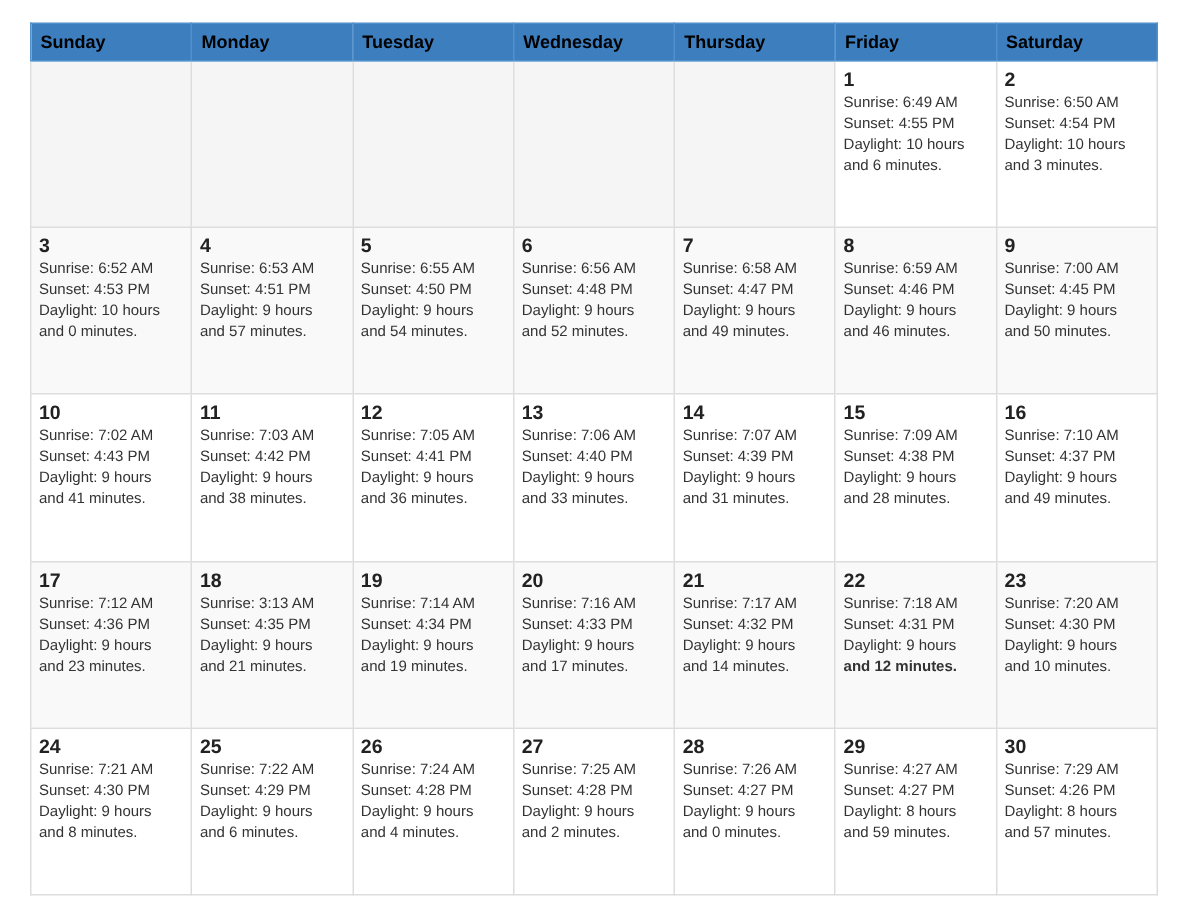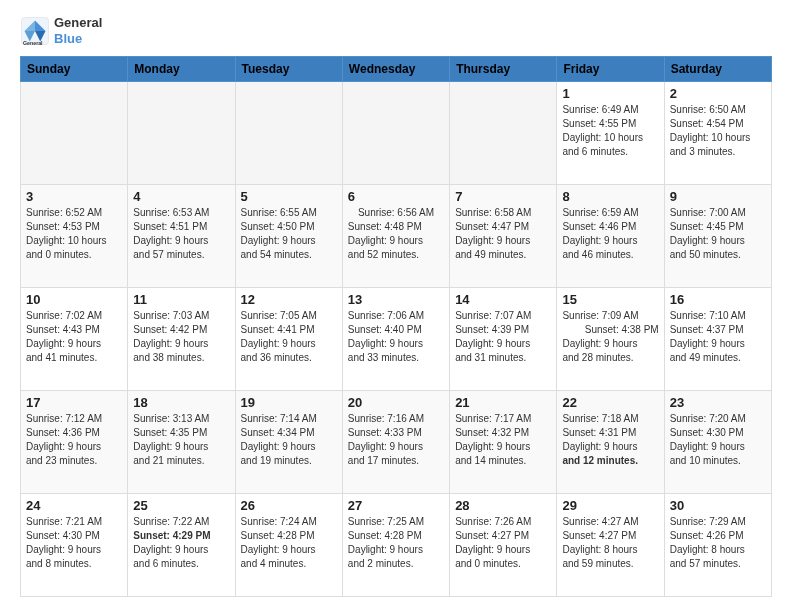--- a/index.html
+++ b/index.html
@@ -94,40 +94,20 @@
       line-height: 1.4;
     }
     .calendar tr:nth-child(even) td:not(.empty) {
       background: #f9f9f9;
     }
   </style>
 </head>
 <body>
 
 <div class="page">
-  <div class="header">
-    <div class="logo">
-      <svg class="logo-icon" viewBox="0 0 40 40">
-        <rect x="2" y="2" width="36" height="36" rx="4" fill="#eef4fb" stroke="#ccc" stroke-width="0.5"></rect>
-        <polygon points="20,6 34,20 20,20" fill="#4a90d9"></polygon>
-        <polygon points="20,20 34,20 27,34" fill="#2a6cb0"></polygon>
-        <polygon points="6,20 20,6 20,20" fill="#7ab3e0"></polygon>
-        <polygon points="6,20 20,20 13,34" fill="#5a9fd4"></polygon>
-        <text x="4" y="38" font-size="7" fill="#333" font-family="Arial" font-weight="bold">General</text>
-      </svg>
-      <div class="logo-text">
-        <div>General</div>
-        <div style="color:#4a90d9">Blue</div>
-      </div>
-    </div>
-    <div class="title-block">
-      <div class="main-title"></div>
-      <div class="subtitle"></div>
-    </div>
-  </div>
 
   <table class="calendar">
     <thead>
       <tr>
       <th>Sunday</th>
           <th>Monday</th>
           <th>Tuesday</th>
           <th>Wednesday</th>
           <th>Thursday</th>
           <th>Friday</th>
@@ -184,21 +164,21 @@
             <div class="day-info">
               <span style="display: block;">Sunrise: 6:55 AM</span>
               <span style="display: block;">Sunset: 4:50 PM</span>
               <span style="display: block;">Daylight: 9 hours</span>
               <span style="display: block;">and 54 minutes.</span>
             </div>
           </td>
           <td>
             <span class="day-number">6</span>
             <div class="day-info">
-              <span style="display: block; text-align: center;">Sunrise: 6:56 AM</span>
+              <span style="display: block;">Sunrise: 6:56 AM</span>
               <span style="display: block;">Sunset: 4:48 PM</span>
               <span style="display: block;">Daylight: 9 hours</span>
               <span style="display: block;">and 52 minutes.</span>
             </div>
           </td>
           <td>
             <span class="day-number">7</span>
             <div class="day-info">
               <span style="display: block;">Sunrise: 6:58 AM</span>
               <span style="display: block;">Sunset: 4:47 PM</span>
@@ -268,21 +248,21 @@
               <span style="display: block;">Sunrise: 7:07 AM</span>
               <span style="display: block;">Sunset: 4:39 PM</span>
               <span style="display: block;">Daylight: 9 hours</span>
               <span style="display: block;">and 31 minutes.</span>
             </div>
           </td>
           <td>
             <span class="day-number">15</span>
             <div class="day-info">
               <span style="display: block;">Sunrise: 7:09 AM</span>
-              <span style="display: block; text-align: right;">Sunset: 4:38 PM</span>
+              <span style="display: block;">Sunset: 4:38 PM</span>
               <span style="display: block;">Daylight: 9 hours</span>
               <span style="display: block;">and 28 minutes.</span>
             </div>
           </td>
           <td>
             <span class="day-number">16</span>
             <div class="day-info">
               <span style="display: block;">Sunrise: 7:10 AM</span>
               <span style="display: block;">Sunset: 4:37 PM</span>
               <span style="display: block;">Daylight: 9 hours</span>
@@ -362,21 +342,21 @@
               <span style="display: block;">Sunrise: 7:21 AM</span>
               <span style="display: block;">Sunset: 4:30 PM</span>
               <span style="display: block;">Daylight: 9 hours</span>
               <span style="display: block;">and 8 minutes.</span>
             </div>
           </td>
           <td>
             <span class="day-number">25</span>
             <div class="day-info">
               <span style="display: block;">Sunrise: 7:22 AM</span>
-              <span style="display: block; font-weight: bold;">Sunset: 4:29 PM</span>
+              <span style="display: block;">Sunset: 4:29 PM</span>
               <span style="display: block;">Daylight: 9 hours</span>
               <span style="display: block;">and 6 minutes.</span>
             </div>
           </td>
           <td>
             <span class="day-number">26</span>
             <div class="day-info">
               <span style="display: block;">Sunrise: 7:24 AM</span>
               <span style="display: block;">Sunset: 4:28 PM</span>
               <span style="display: block;">Daylight: 9 hours</span>

